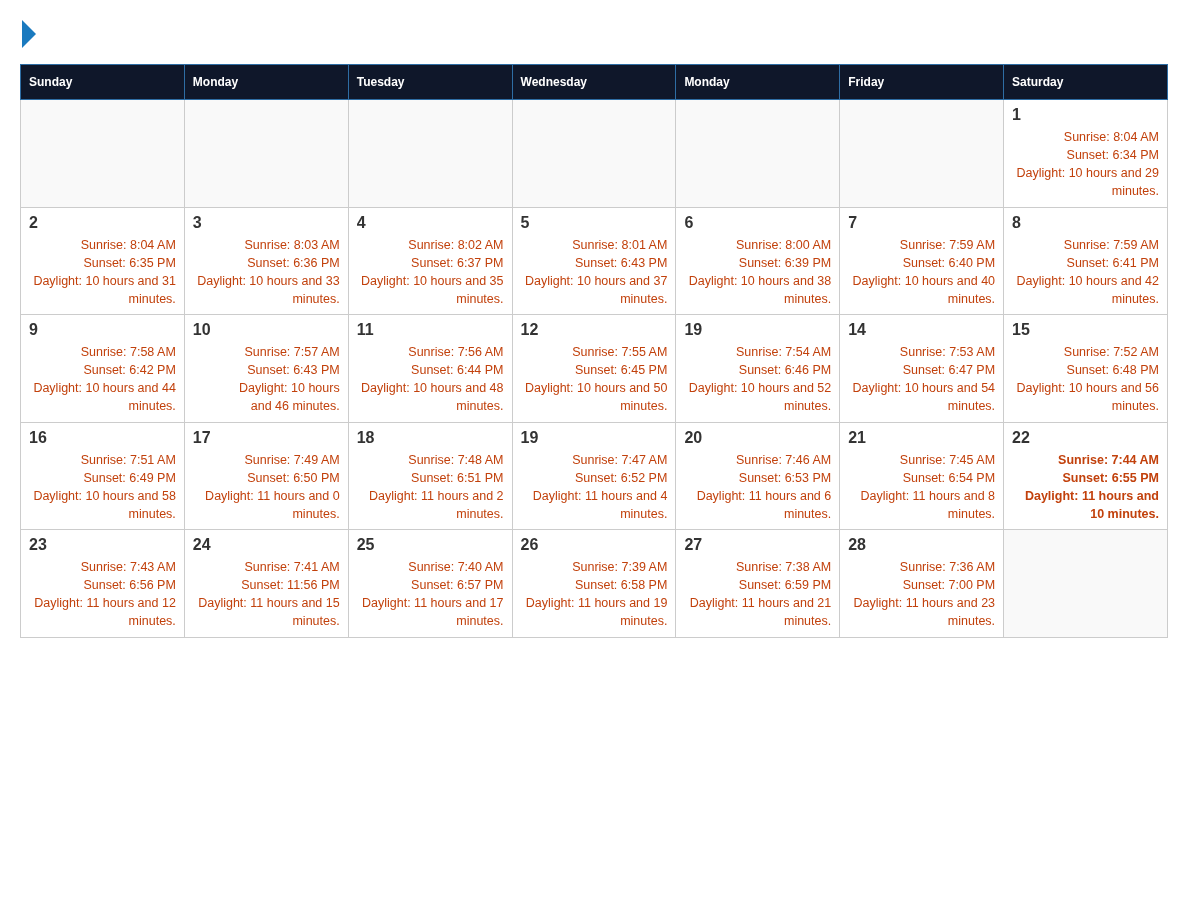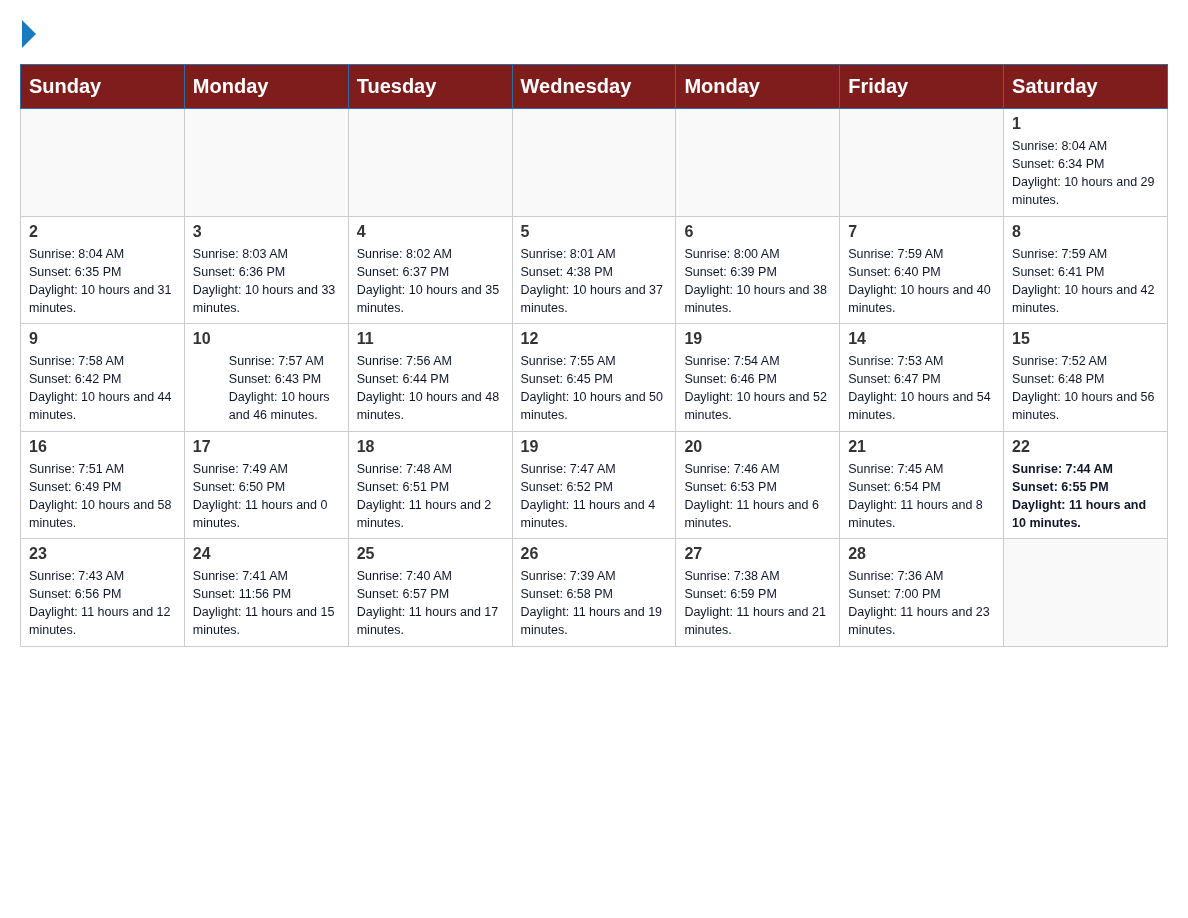--- a/index.html
+++ b/index.html
@@ -61,23 +61,23 @@
     .location {
       font-size: 20px;
       color: #444;
       margin-top: 4px;
     }
     .calendar {
       width: 100%;
       border-collapse: collapse;
     }
     .calendar thead tr th {
-      background-color: #7f1d1d;
+      background-color: #0f172a;
       color: #fff;
-      font-size: 20px;
+      font-size: 12px;
       font-weight: bold;
       padding: 10px 8px;
       text-align: left;
       border: 1px solid #2e6da4;
     }
     .calendar tbody tr td {
       vertical-align: top;
       border: 1px solid #ccc;
       padding: 6px 8px;
       width: 14.28%;
@@ -87,21 +87,22 @@
     }
     .day-number {
       font-size: 16px;
       font-weight: bold;
       display: block;
       margin-bottom: 4px;
     }
     .day-info {
       font-size: 12.5px;
       line-height: 1.45;
-      color: #0f172a;
+      color: #c2410c;
+      text-align: right;
     }
     .empty-cell {
       background: #f9f9f9;
     }
     .week-row td {
       border-top: 2px solid #2e6da4;
     }
   </style>
 </head>
 <body>
@@ -164,21 +165,21 @@
         </td>
         <td>
           <span class="day-number">4</span>
           <div class="day-info" style="white-space: pre-line;">Sunrise: 8:02 AM
 Sunset: 6:37 PM
 Daylight: 10 hours and 35 minutes.</div>
         </td>
         <td>
           <span class="day-number">5</span>
           <div class="day-info" style="white-space: pre-line;">Sunrise: 8:01 AM
-Sunset: 4:38 PM
+Sunset: 6:43 PM
 Daylight: 10 hours and 37 minutes.</div>
         </td>
         <td>
           <span class="day-number">6</span>
           <div class="day-info" style="white-space: pre-line;">Sunrise: 8:00 AM
 Sunset: 6:39 PM
 Daylight: 10 hours and 38 minutes.</div>
         </td>
         <td>
           <span class="day-number">7</span>

